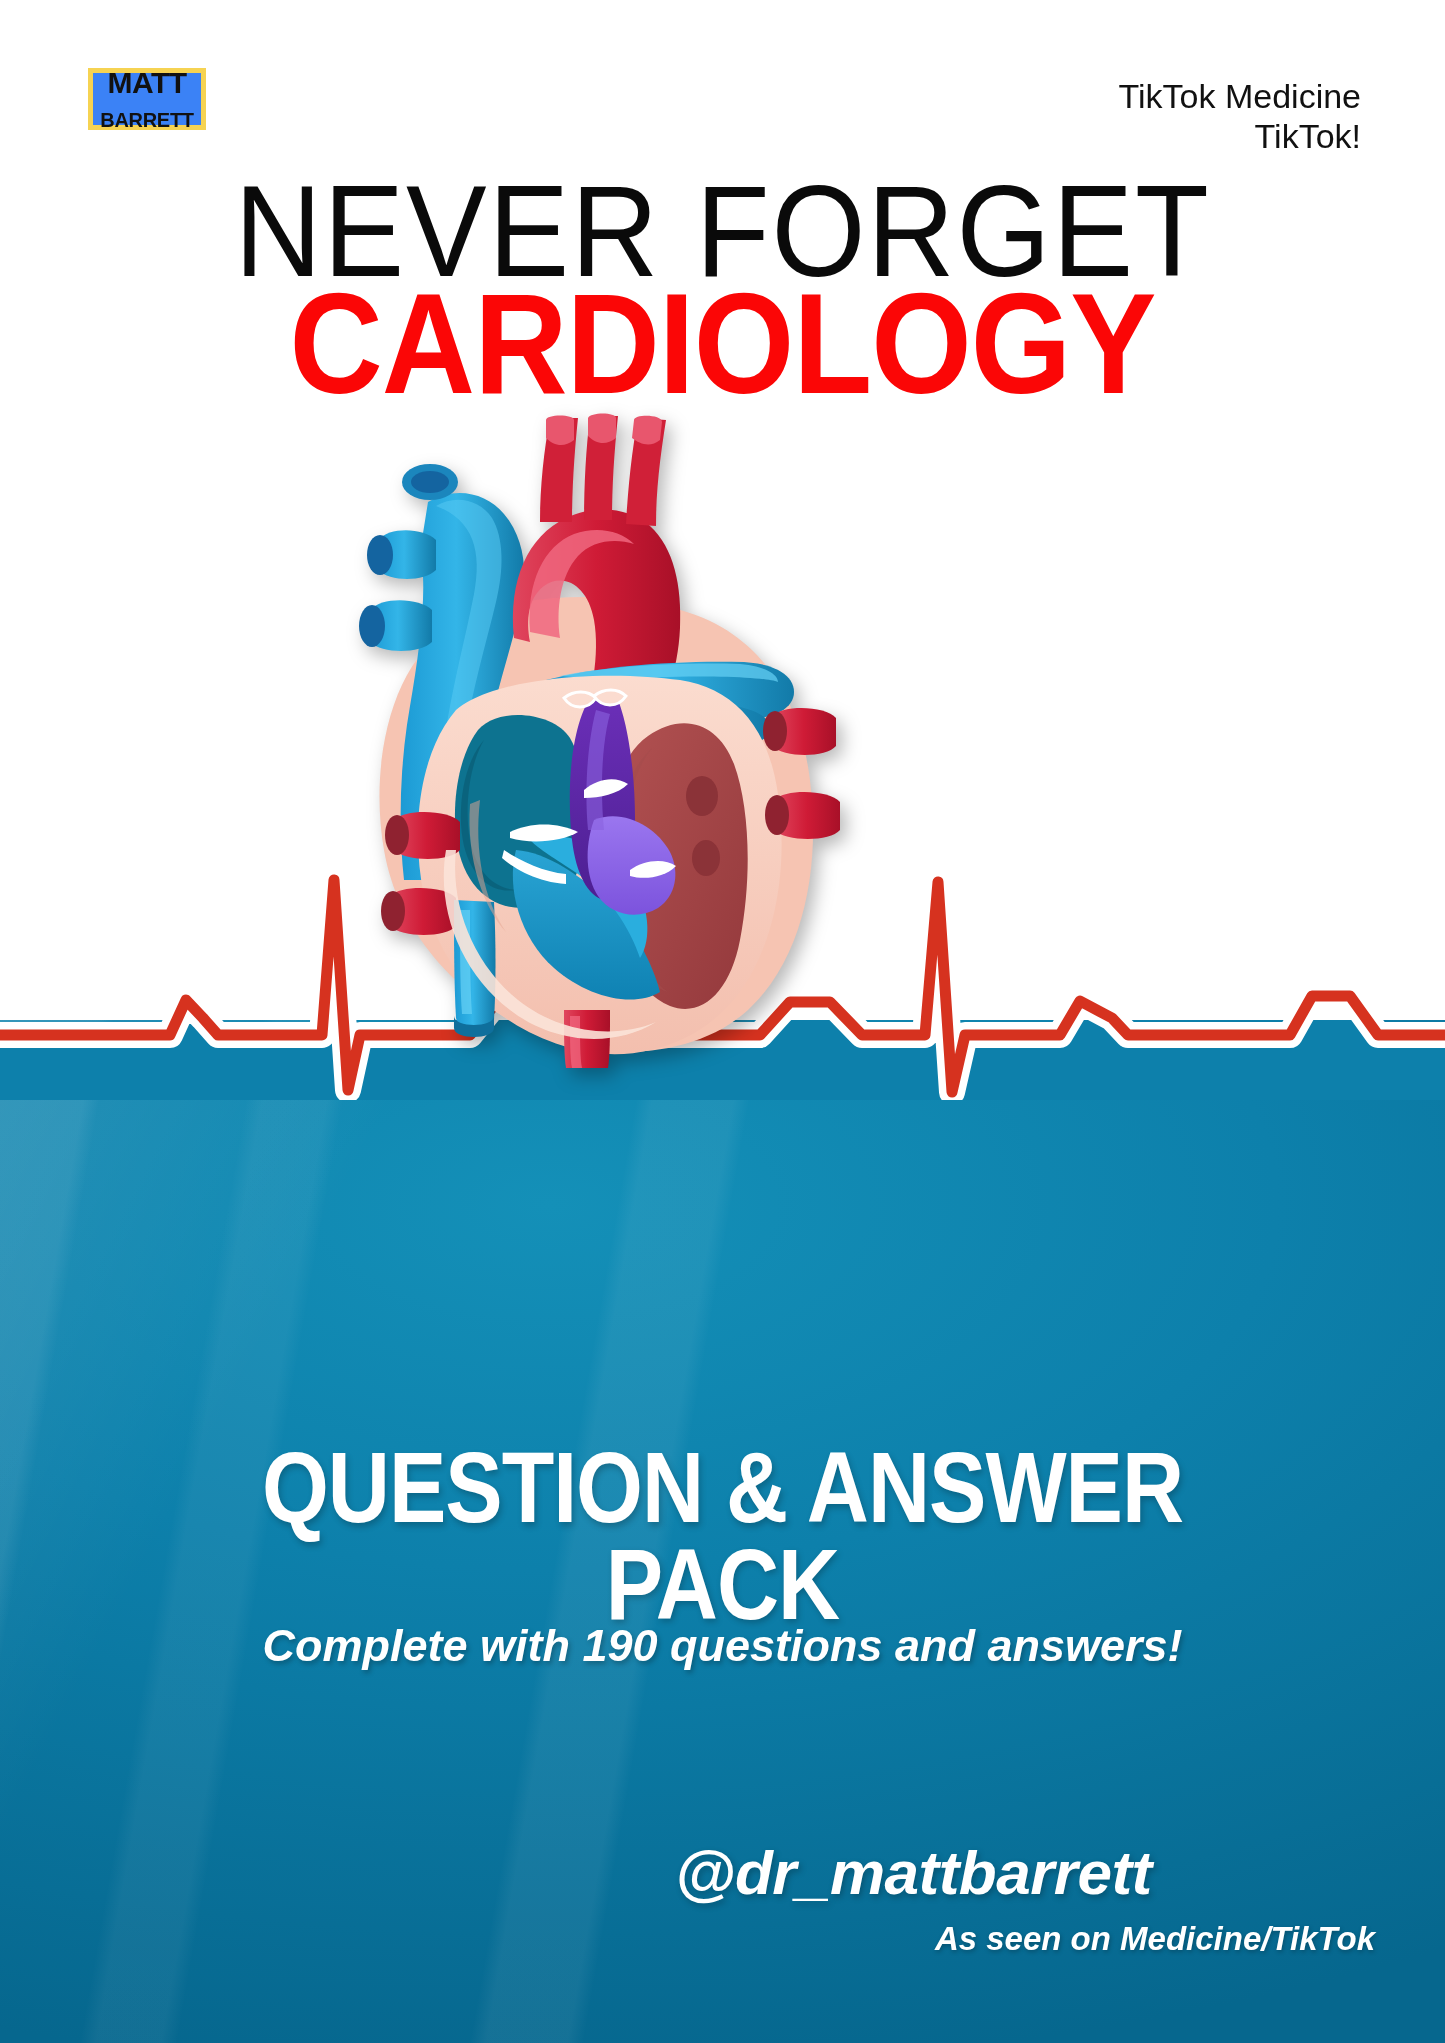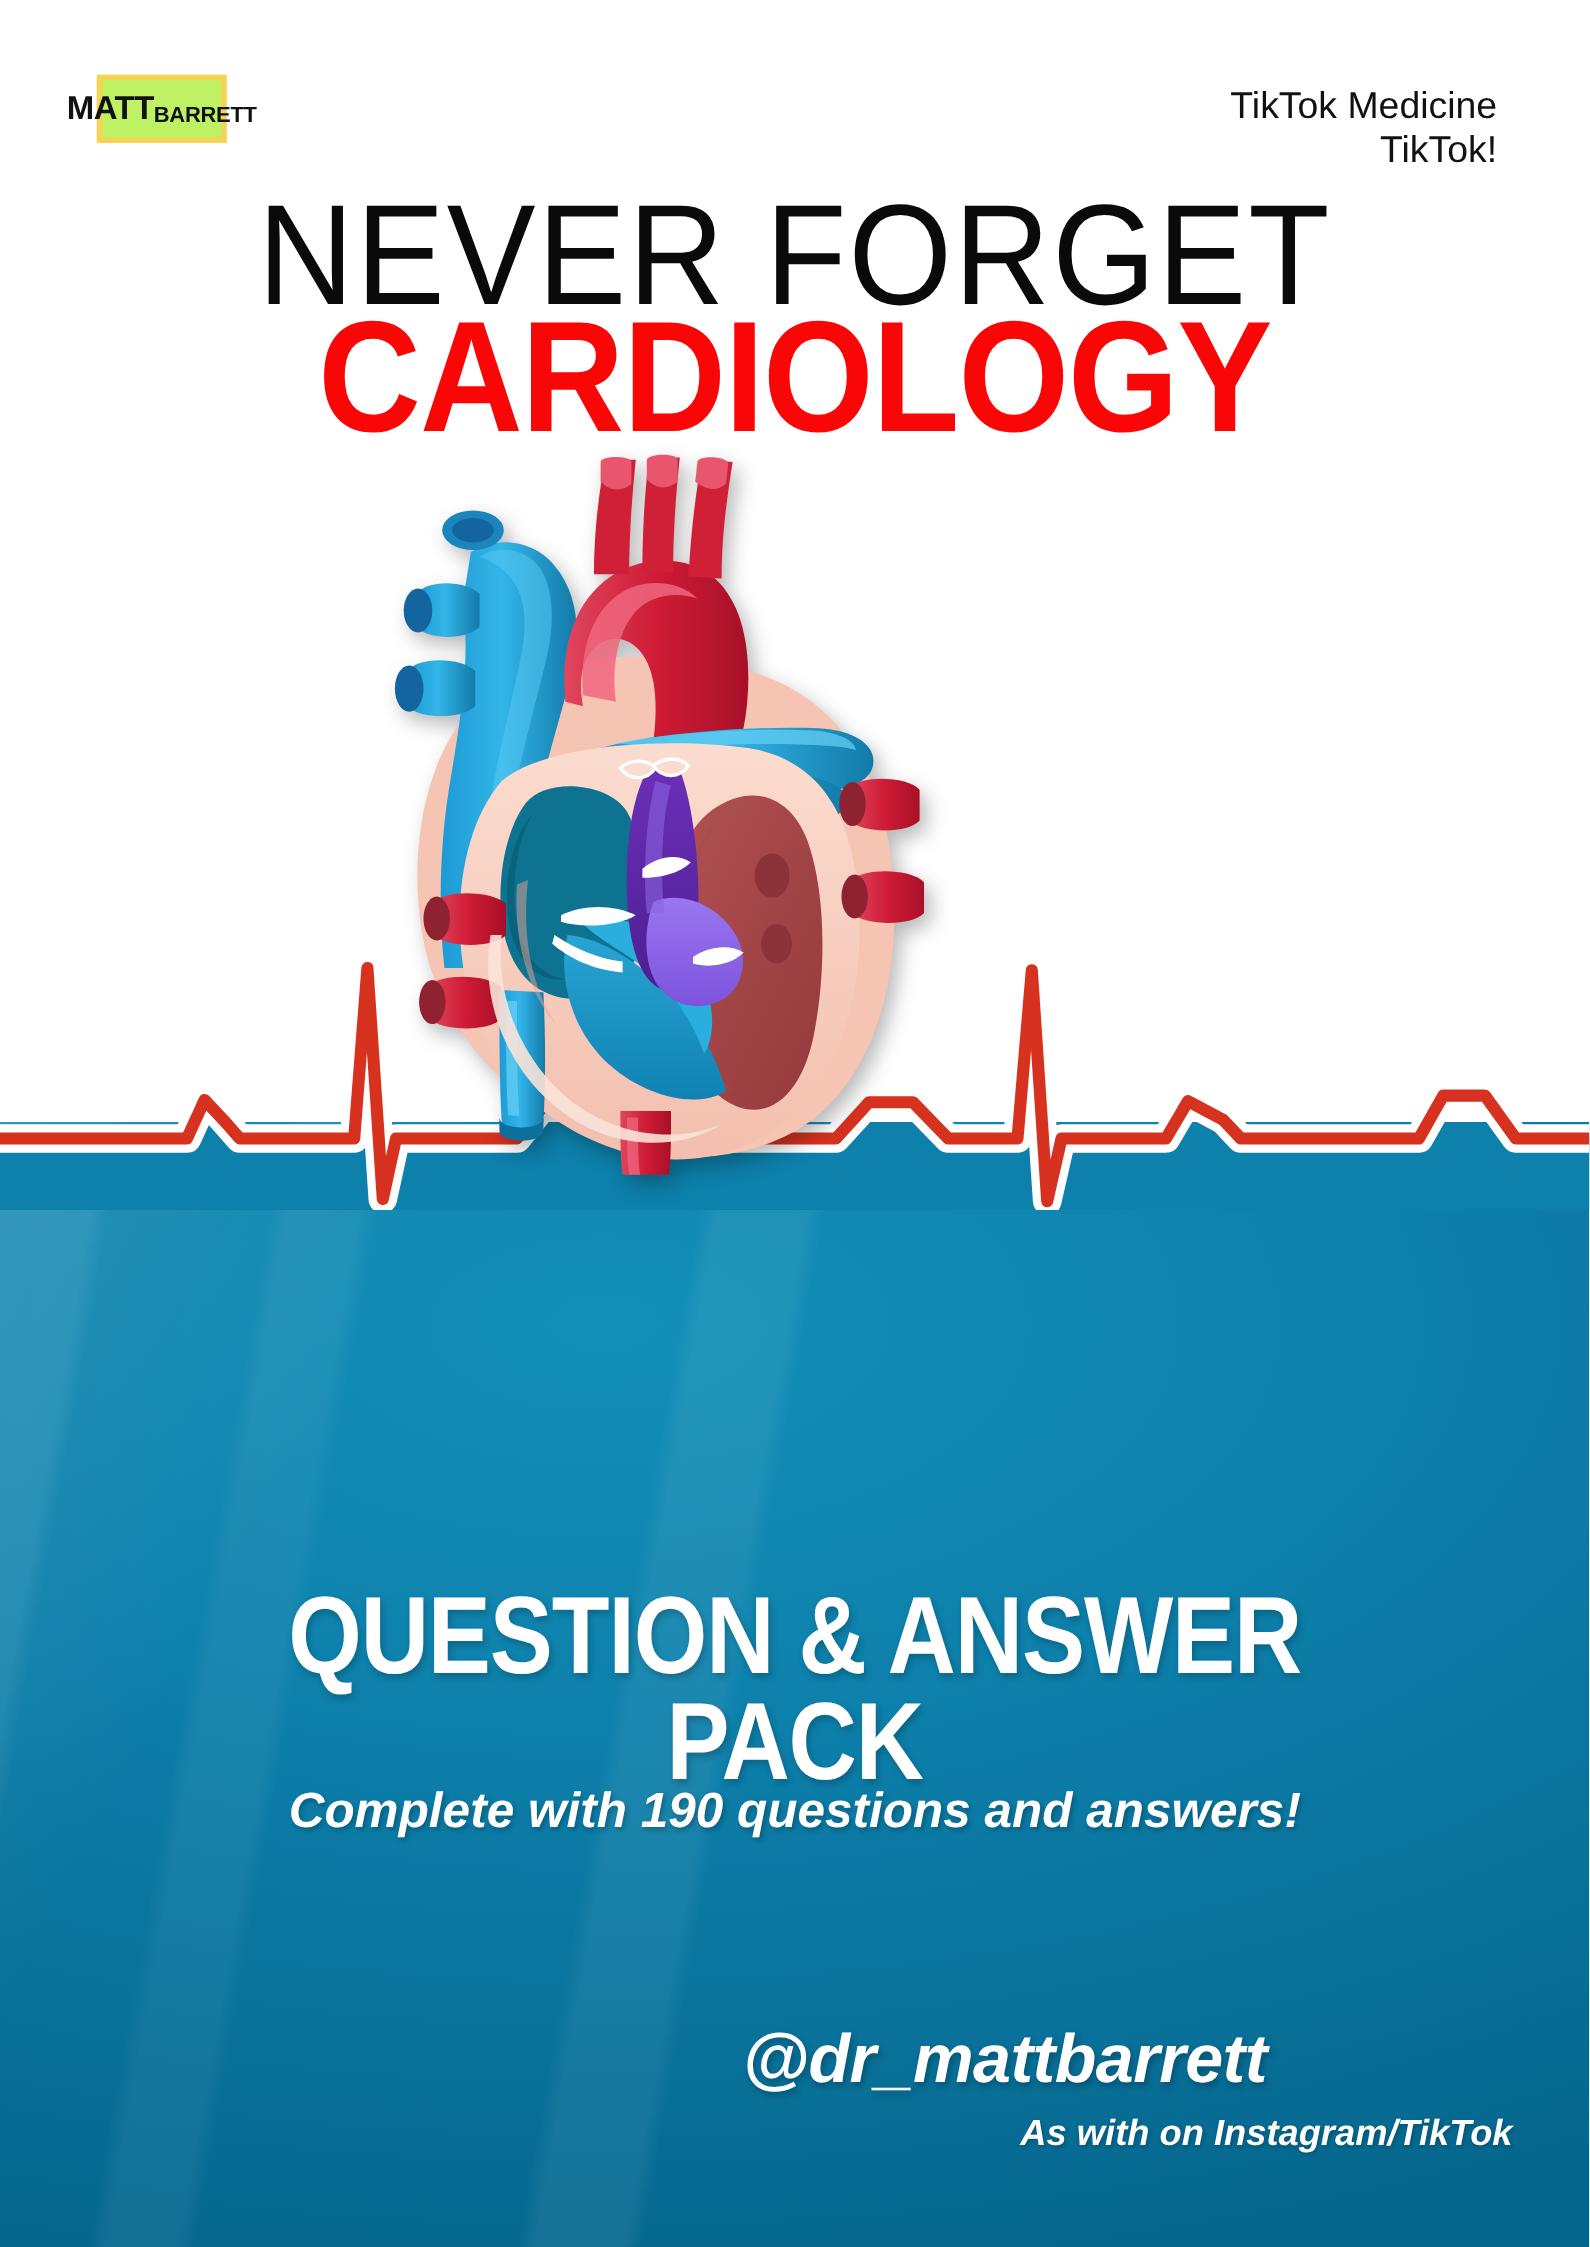--- a/index.html
+++ b/index.html
@@ -41,23 +41,23 @@
     width:1445px; height:330px;
   }
   .ecg-wrap svg{display:block;width:1445px;height:330px;}
 
   
   .logo{
     position:absolute;
     left:88px; top:68px;
     width:118px; height:62px;
     border:5px solid #f6d352;
-    background:#bef264;
+    background:#3b82f6;
     box-sizing:border-box;
-    display:flex; flex-direction:row;
+    display:flex; flex-direction:column;
     align-items:center; justify-content:center;
     line-height:1;
   }
   .logo .l1{
     font-size:30px; font-weight:bold; letter-spacing:-.5px;
     color:#111; font-family:"Liberation Sans", sans-serif;
   }
   .logo .l2{
     font-size:20px; font-weight:bold; letter-spacing:-.3px;
     color:#111; font-family:"Liberation Sans", sans-serif;
@@ -383,15 +383,15 @@
   </div>
 
   <div class="pack-title">
     <span class="ln">QUESTION &amp; ANSWER</span>
     <span class="ln">PACK</span>
   </div>
 
   <div class="subtitle">Complete with 190 questions and answers!</div>
 
   <div class="handle">@dr_mattbarrett</div>
-  <div class="seen-on">As with on Instagram/TikTok</div>
+  <div class="seen-on">As seen on Medicine/TikTok</div>
 
 </div>
 
 </body></html>

